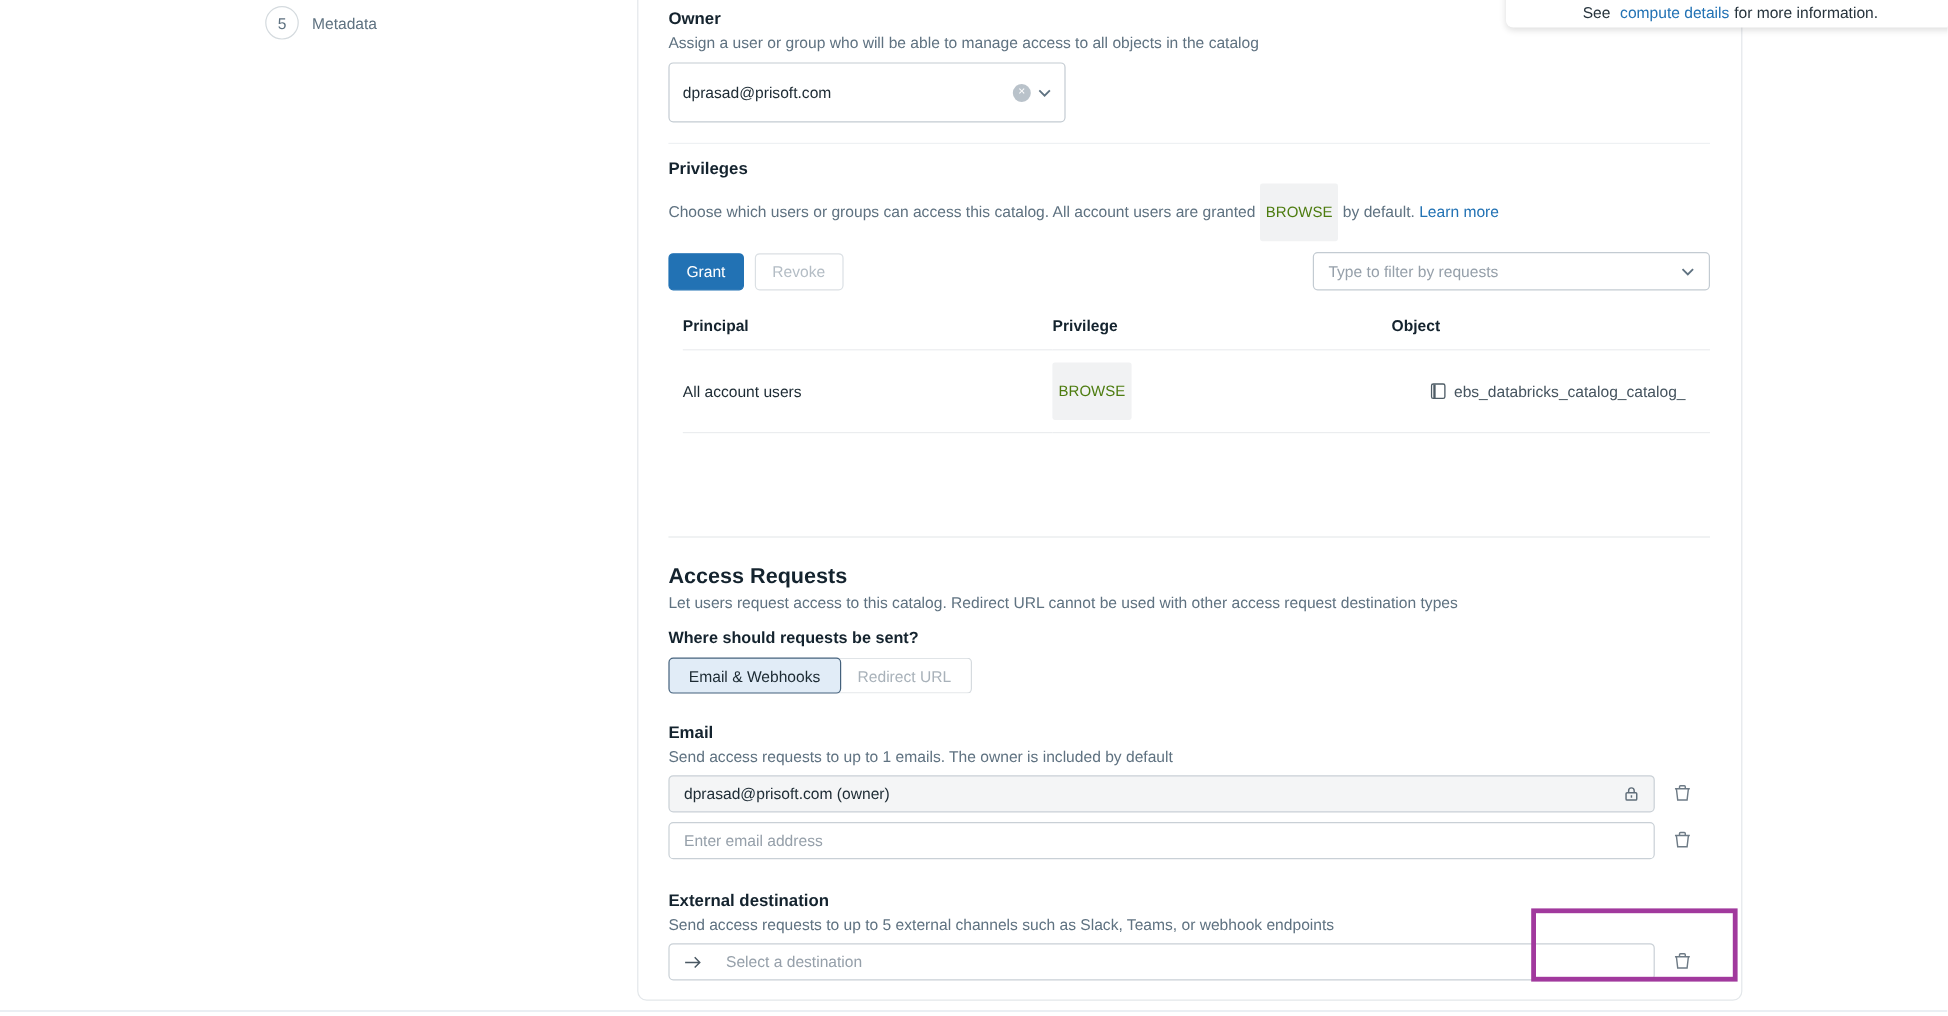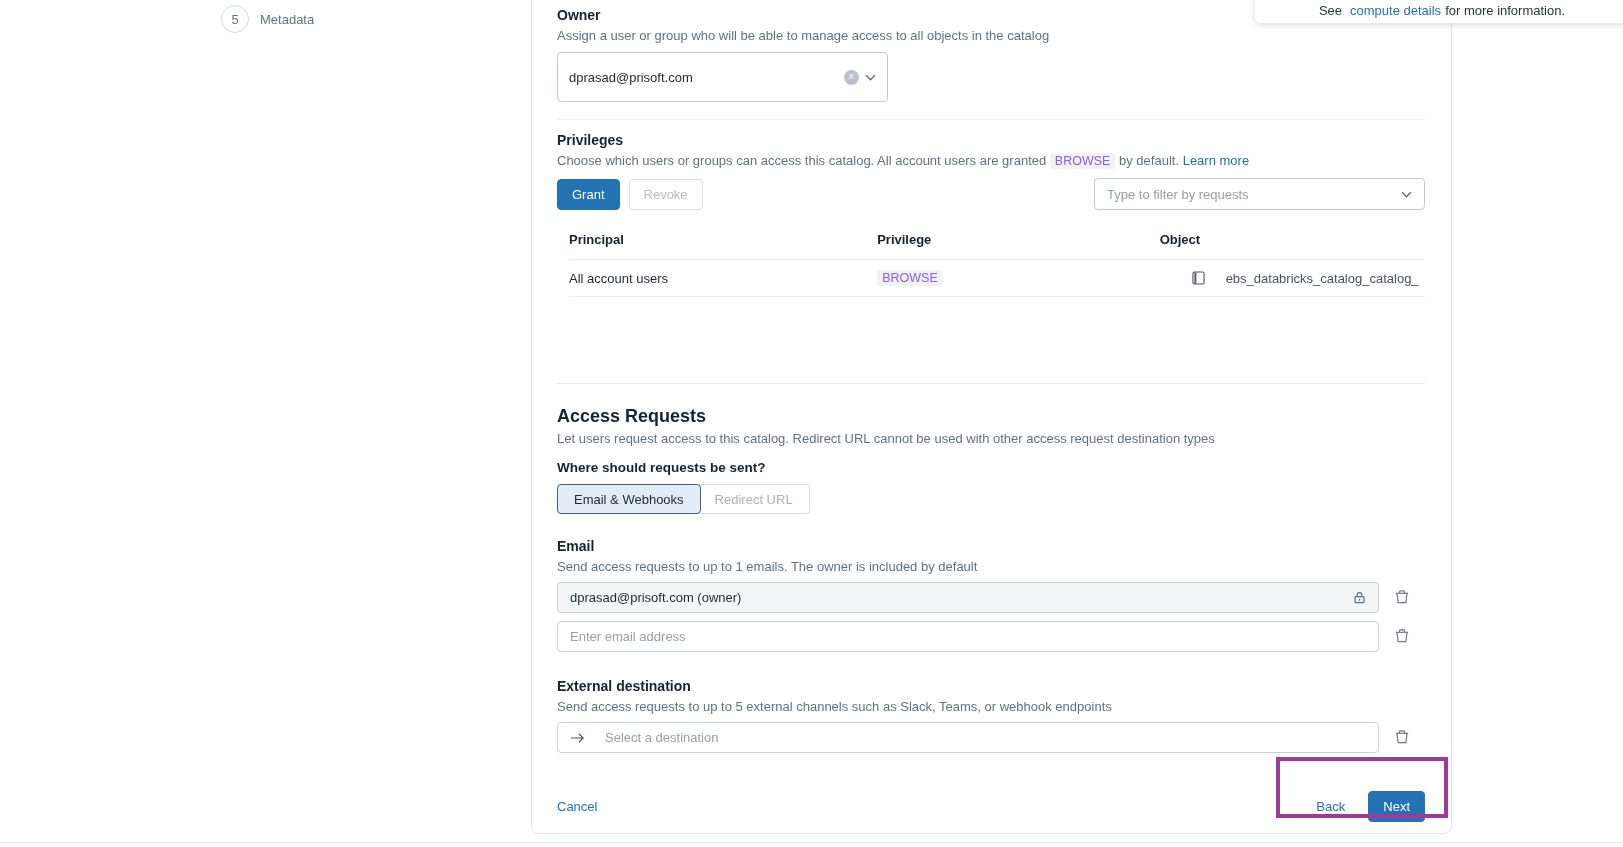--- a/index.html
+++ b/index.html
@@ -45,21 +45,21 @@
     font-size: 10px; line-height: 1; cursor: pointer;
   }
   .clear-icon::before { content: "\00d7"; }
   .chev { color: #5f7281; display: inline-flex; flex: 0 0 auto; }
 
   .section-divider { border: 0; border-top: 1px solid #eef1f3; margin: 17px 0 12px; }
   .big-divider { border: 0; border-top: 1px solid #e7eaec; margin: 0 0 22px; }
 
   .inline-badge {
     display: inline-block; background: #f1f2f3; border-radius: 2px;
-    padding: 1px 5px; font-size: 12.5px; color: #8b5cf6;
+    padding: 17px 5px; font-size: 12.5px; color: #4d7c0f;
   }
   a.link { color: #2272b4; text-decoration: none; cursor: pointer; }
 
   .actions-row { display: flex; align-items: center; margin-top: 7px; }
   .btn { font-family: inherit; font-size: 13px; border-radius: 4px; height: 31px; padding: 0 14px; cursor: pointer; }
   .btn-primary { background: #2272b4; border: 1px solid #2272b4; color: #fff; }
   .btn-disabled { background: #fff; border: 1px solid #dbe0e4; color: #b4bdc5; cursor: default; }
   .btn-gap { margin-left: 9px; }
   .filter-select {
     margin-left: auto; width: 331px; height: 32px; border: 1px solid #c3cbd2; border-radius: 4px;
@@ -68,21 +68,21 @@
   .filter-select .chev { margin-left: auto; }
 
   .priv-table { margin: 12px 0 0 12px; width: calc(100% - 12px); border-collapse: collapse; }
   .priv-table th {
     text-align: left; font-size: 13px; font-weight: 700; color: #14232e;
     padding: 10px 0 12px; border-bottom: 1px solid #ebedef;
   }
   .priv-table td { padding: 10px 0; border-bottom: 1px solid #ebedef; font-size: 13px; color: #1c2a33; }
   .col-principal { width: 36%; }
   .col-privilege { width: 33%; }
-  .object-cell { display: flex; align-items: center; gap: 21px; color: #46545f; padding-left: 32px; }
+  .object-cell { display: flex; align-items: center; gap: 7px; color: #46545f; padding-left: 32px; }
   .catalog-icon { color: #4e5c66; display: inline-flex; flex: 0 0 auto; }
   .table-spacer { height: 86px; }
 
   .ar-title { font-size: 18px; font-weight: 700; color: #14232e; margin-bottom: 4px; }
   .q-row { margin-top: 14px; }
 
   .segmented { display: flex; margin-top: 9px; }
   .segment {
     height: 30px; display: flex; align-items: center; padding: 0 16px;
     font-size: 13px; cursor: pointer; background: #fff; border: 1px solid #d6dbdf;

